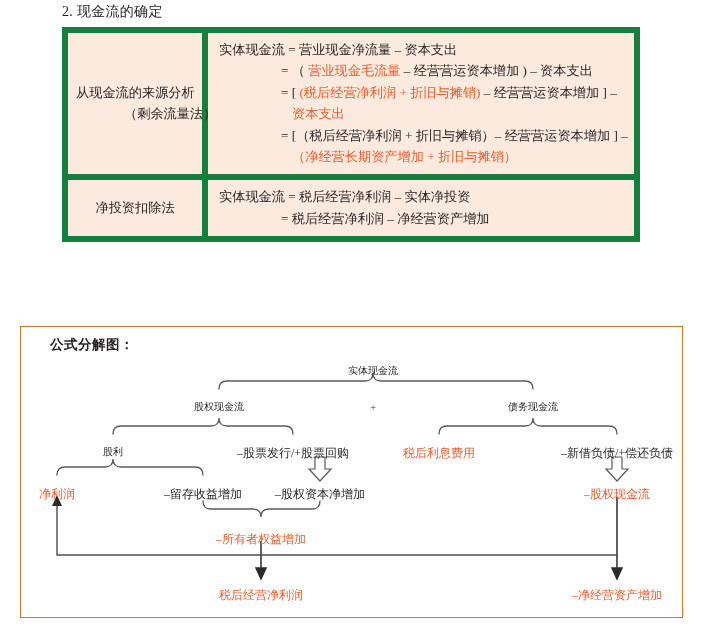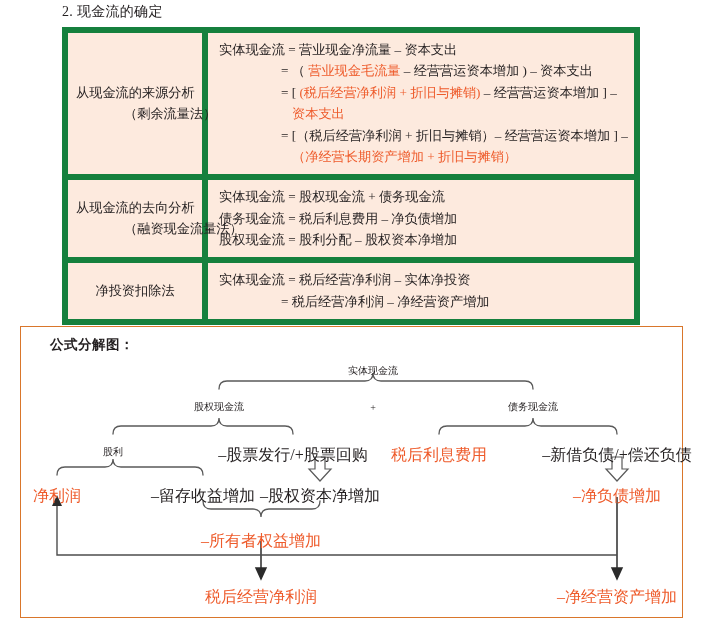--- a/index.html
+++ b/index.html
@@ -64,21 +64,21 @@
     letter-spacing:.5px;
     margin-left:15px;
   }
   .node{
     position:absolute;
     font-size:10px;
     white-space:nowrap;
     transform:translateX(-50%);
     line-height:1;
   }
-  .node.sm{font-size:16px;}
+  .node.sm{font-size:12px;}
   .node.red{color:#ee5b2b;}
   .svgwrap{position:absolute;left:0;top:0;width:661px;height:290px;}
 </style>
 </head>
 <body>
 
 <div class="page">
 
   <div class="heading">2. 现金流的确定</div>
 
@@ -86,28 +86,20 @@
     <tbody>
         <tr>
           <td class="lbl"><span>从现金流的来源分析</span><span class="l2">（剩余流量法）</span></td>
           <td class="fml">
             <div class="fline"><span class="blk">实体现金流 = 营业现金净流量 – 资本支出</span></div>
             <div class="fline ind"><span class="blk">= （ </span><span class="or">营业现金毛流量</span><span class="blk"> – 经营营运资本增加 ) – 资本支出</span></div>
             <div class="fline ind"><span class="blk">= [ </span><span class="or">(税后经营净利润 + 折旧与摊销)</span><span class="blk"> – 经营营运资本增加 ] –</span></div>
             <div class="fline ind2"><span class="or">资本支出</span></div>
             <div class="fline ind"><span class="blk">= [（税后经营净利润 + 折旧与摊销）– 经营营运资本增加 ] –</span></div>
             <div class="fline ind2"><span class="or">（净经营长期资产增加 + 折旧与摊销）</span></div>
-          </td>
-        </tr>
-        <tr>
-          <td class="lbl"><span>从现金流的去向分析</span><span class="l2">（融资现金流量法）</span></td>
-          <td class="fml">
-            <div class="fline"><span class="blk">实体现金流 = 股权现金流 + 债务现金流</span></div>
-            <div class="fline"><span class="blk">债务现金流 = 税后利息费用 – 净负债增加</span></div>
-            <div class="fline"><span class="blk">股权现金流 = 股利分配 – 股权资本净增加</span></div>
           </td>
         </tr>
         <tr>
           <td class="lbl"><span>净投资扣除法</span></td>
           <td class="fml">
             <div class="fline"><span class="blk">实体现金流 = 税后经营净利润 – 实体净投资</span></div>
             <div class="fline ind"><span class="blk">= 税后经营净利润 – 净经营资产增加</span></div>
           </td>
         </tr>
       </tbody>
@@ -165,20 +157,20 @@
         <div class="node" style="left: 198px; top: 75px;">股权现金流</div>
         <div class="node" style="left: 352px; top: 76px;">+</div>
         <div class="node" style="left: 512px; top: 75px; text-align: right;">债务现金流</div>
         <div class="node" style="left: 92px; top: 120px;">股利</div>
         <div class="node sm" style="left: 272px; top: 120px;">–股票发行/+股票回购</div>
         <div class="node sm red" style="left: 418px; top: 120px;">税后利息费用</div>
         <div class="node sm" style="left: 596px; top: 120px;">–新借负债/+偿还负债</div>
         <div class="node sm red" style="left: 36px; top: 161px;">净利润</div>
         <div class="node sm" style="left: 182px; top: 161px;">–留存收益增加</div>
         <div class="node sm" style="left: 299px; top: 161px;">–股权资本净增加</div>
-        <div class="node sm red" style="left: 596px; top: 161px;">–净负债增加</div>
+        <div class="node sm red" style="left: 596px; top: 161px;">–股权现金流</div>
         <div class="node sm red" style="left: 240px; top: 206px;">–所有者权益增加</div>
         <div class="node sm red" style="left: 240px; top: 262px;">税后经营净利润</div>
         <div class="node sm red" style="left: 596px; top: 262px;">–净经营资产增加</div>
       </div>
   </div>
 
 </div>
 
 </body></html>

